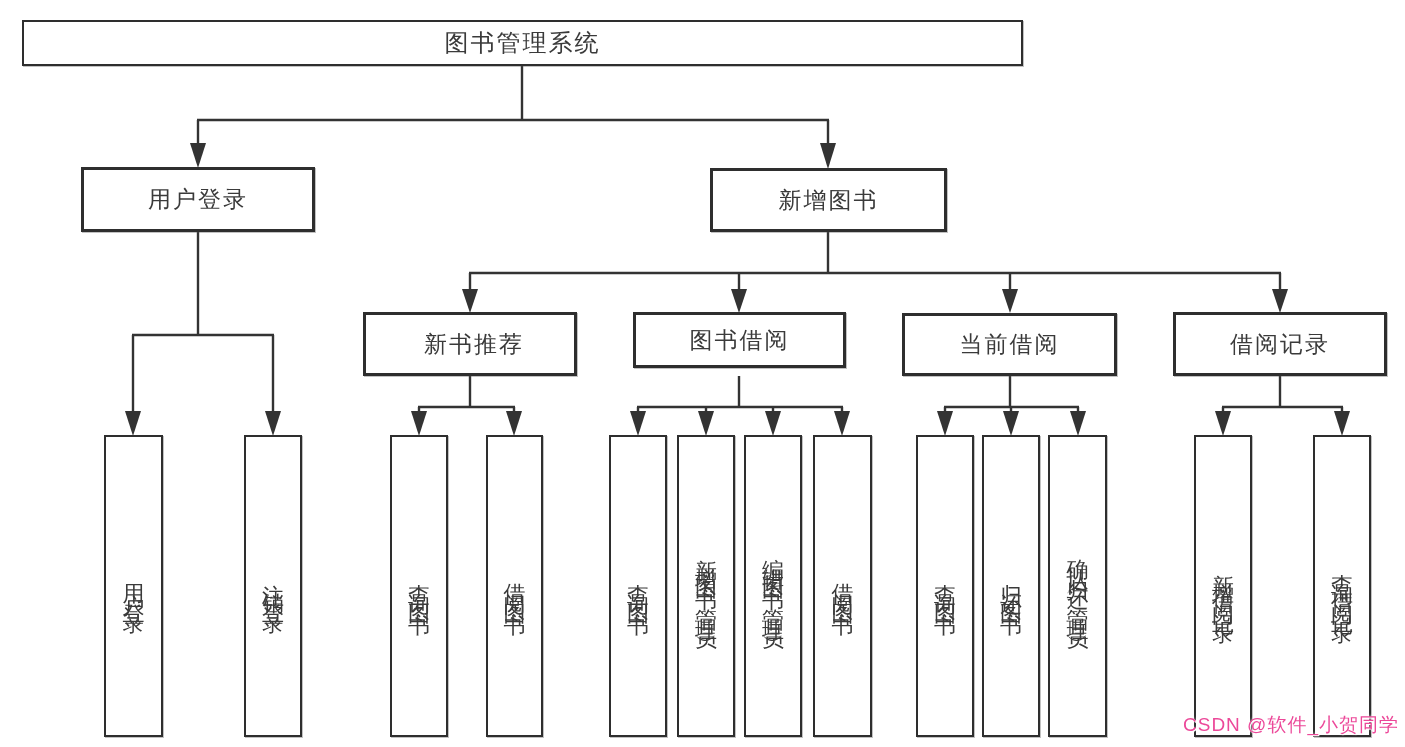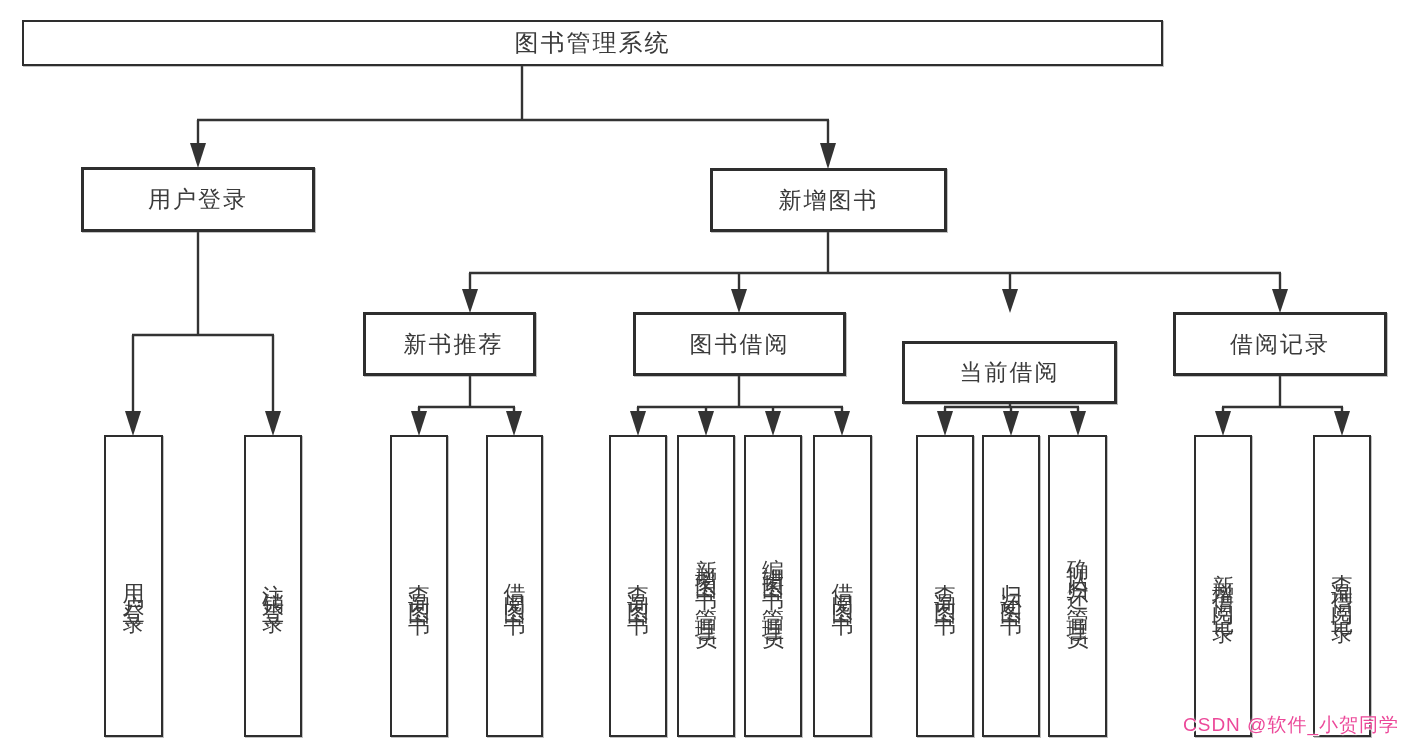--- a/index.html
+++ b/index.html
@@ -128,28 +128,28 @@
     <g>
       <path d="M1280,376 V408"></path>
       <path d="M1222,407 H1343"></path>
       <path d="M1223,407 V414"></path>
       <polygon points="1215,411 1231,411 1223,436"></polygon>
       <path d="M1342,407 V414"></path>
       <polygon points="1334,411 1350,411 1342,436"></polygon>
     </g>
   </svg>
 
-  <div class="box top-node" style="left:22px;top:20px;width:1141px;height:46px;">图书管理系统</div>
+  <div class="box top-node" style="left:22px;top:20px;width:1001px;height:46px;">图书管理系统</div>
 
   <div class="box" style="left:81px;top:167px;width:234px;height:65px;">用户登录</div>
   <div class="box" style="left:710px;top:168px;width:237px;height:64px;">新增图书</div>
 
-  <div class="box" style="left:363px;top:312px;width:173px;height:64px;padding-left:8px;">新书推荐</div>
-  <div class="box" style="left:633px;top:312px;width:213px;height:64px;">图书借阅</div>
-  <div class="box" style="left:902px;top:313px;width:215px;height:63px;margin-top:28px;">当前借阅</div>
+  <div class="box" style="left:363px;top:312px;width:214px;height:64px;padding-left:8px;">新书推荐</div>
+  <div class="box" style="left:633px;top:312px;width:213px;height:56px;">图书借阅</div>
+  <div class="box" style="left:902px;top:313px;width:215px;height:63px;">当前借阅</div>
   <div class="box" style="left:1173px;top:312px;width:214px;height:64px;text-align:right;">借阅记录</div>
 
   <div class="vbox" style="left:104px;width:59px;">
     <span>用户登录</span>
   </div>
   <div class="vbox" style="left:244px;width:58px;">
     <span>注销登录</span>
   </div>
 
   <div class="vbox" style="left:390px;width:58px;">

